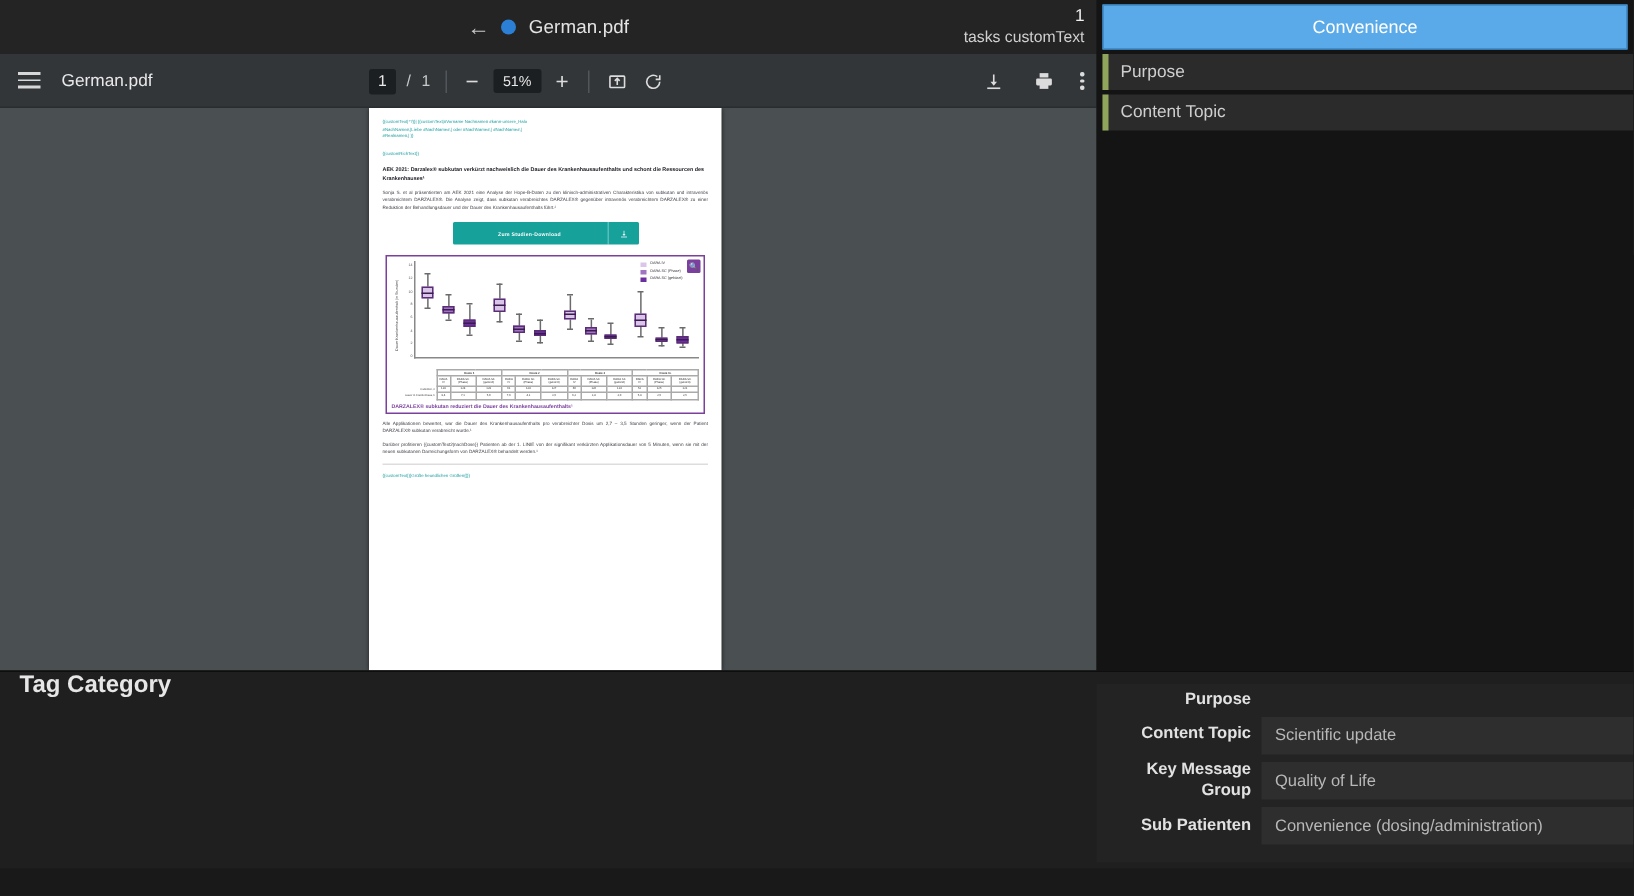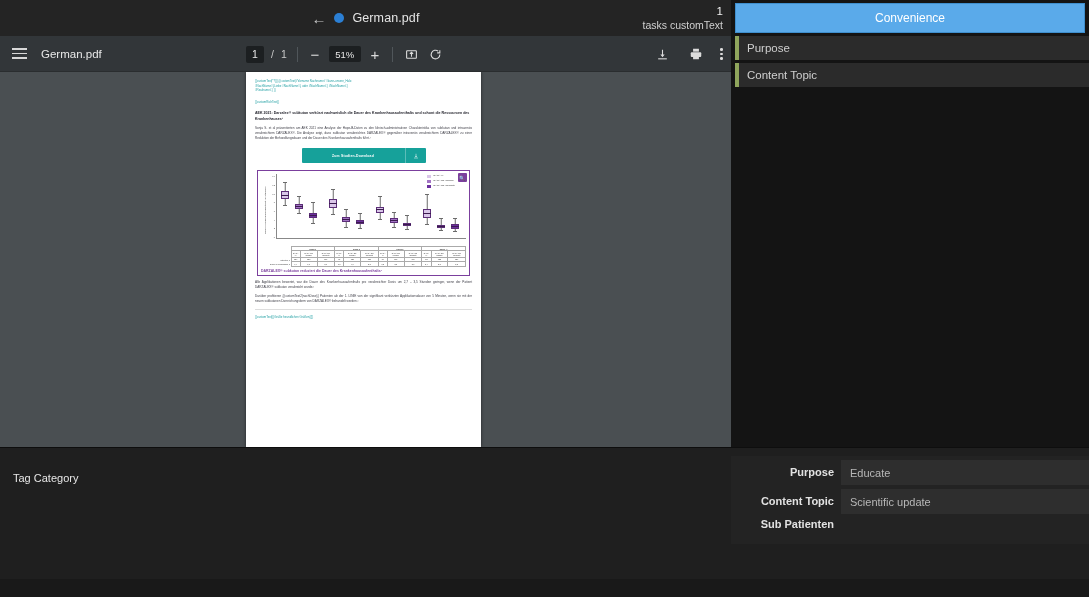--- a/index.html
+++ b/index.html
@@ -185,22 +185,22 @@
     display: flex; align-items: center; border-left: 4px solid #8fa55c;
     color: #cfcfcf; font-size: 11.5px; padding-left: 8px;
   }
 
   
   .bottom {
     position: absolute; left: 0; top: 447px; width: 1089px; height: 150px;
     background: #1f1f1f; border-top: 1px solid #0e0e0e;
   }
   .tag-category {
-    position: absolute; left: 13px; top: 24px;
-    color: #e6e6e6; font-size: 11px; font-weight: normal;
+    position: absolute; left: 13px; top: 0;
+    color: #e6e6e6; font-size: 16px; font-weight: bold;
   }
   .form {
     position: absolute; right: 0; top: 8px; width: 358px;
     background: #232323; padding: 4px 0 8px 0;
   }
   .frow { display: flex; align-items: center; margin-bottom: 4px; }
   .frow-label {
     width: 110px; text-align: right; padding-right: 7px;
     color: #e2e2e2; font-size: 11px; font-weight: bold; line-height: 1.25;
   }
@@ -517,27 +517,31 @@
       <span>Content Topic</span>
     </div>
   </div>
 
   <div class="bottom">
     <div class="tag-category">Tag Category</div>
 
     <div class="form">
       <div class="frow">
         <div class="frow-label">Purpose</div>
-        <div class="frow-value">Educate</div>
       </div>
       <div class="frow">
         <div class="frow-label">Content Topic</div>
         <div class="frow-value">Scientific update</div>
       </div>
       <div class="frow">
+        <div class="frow-label">Key Message Group</div>
+        <div class="frow-value">Quality of Life</div>
+      </div>
+      <div class="frow">
         <div class="frow-label">Sub Patienten</div>
+        <div class="frow-value">Convenience (dosing/administration)</div>
       </div>
     </div>
 
     <div class="bottom-strip"></div>
   </div>
 
 </div>
 
 </body></html>

